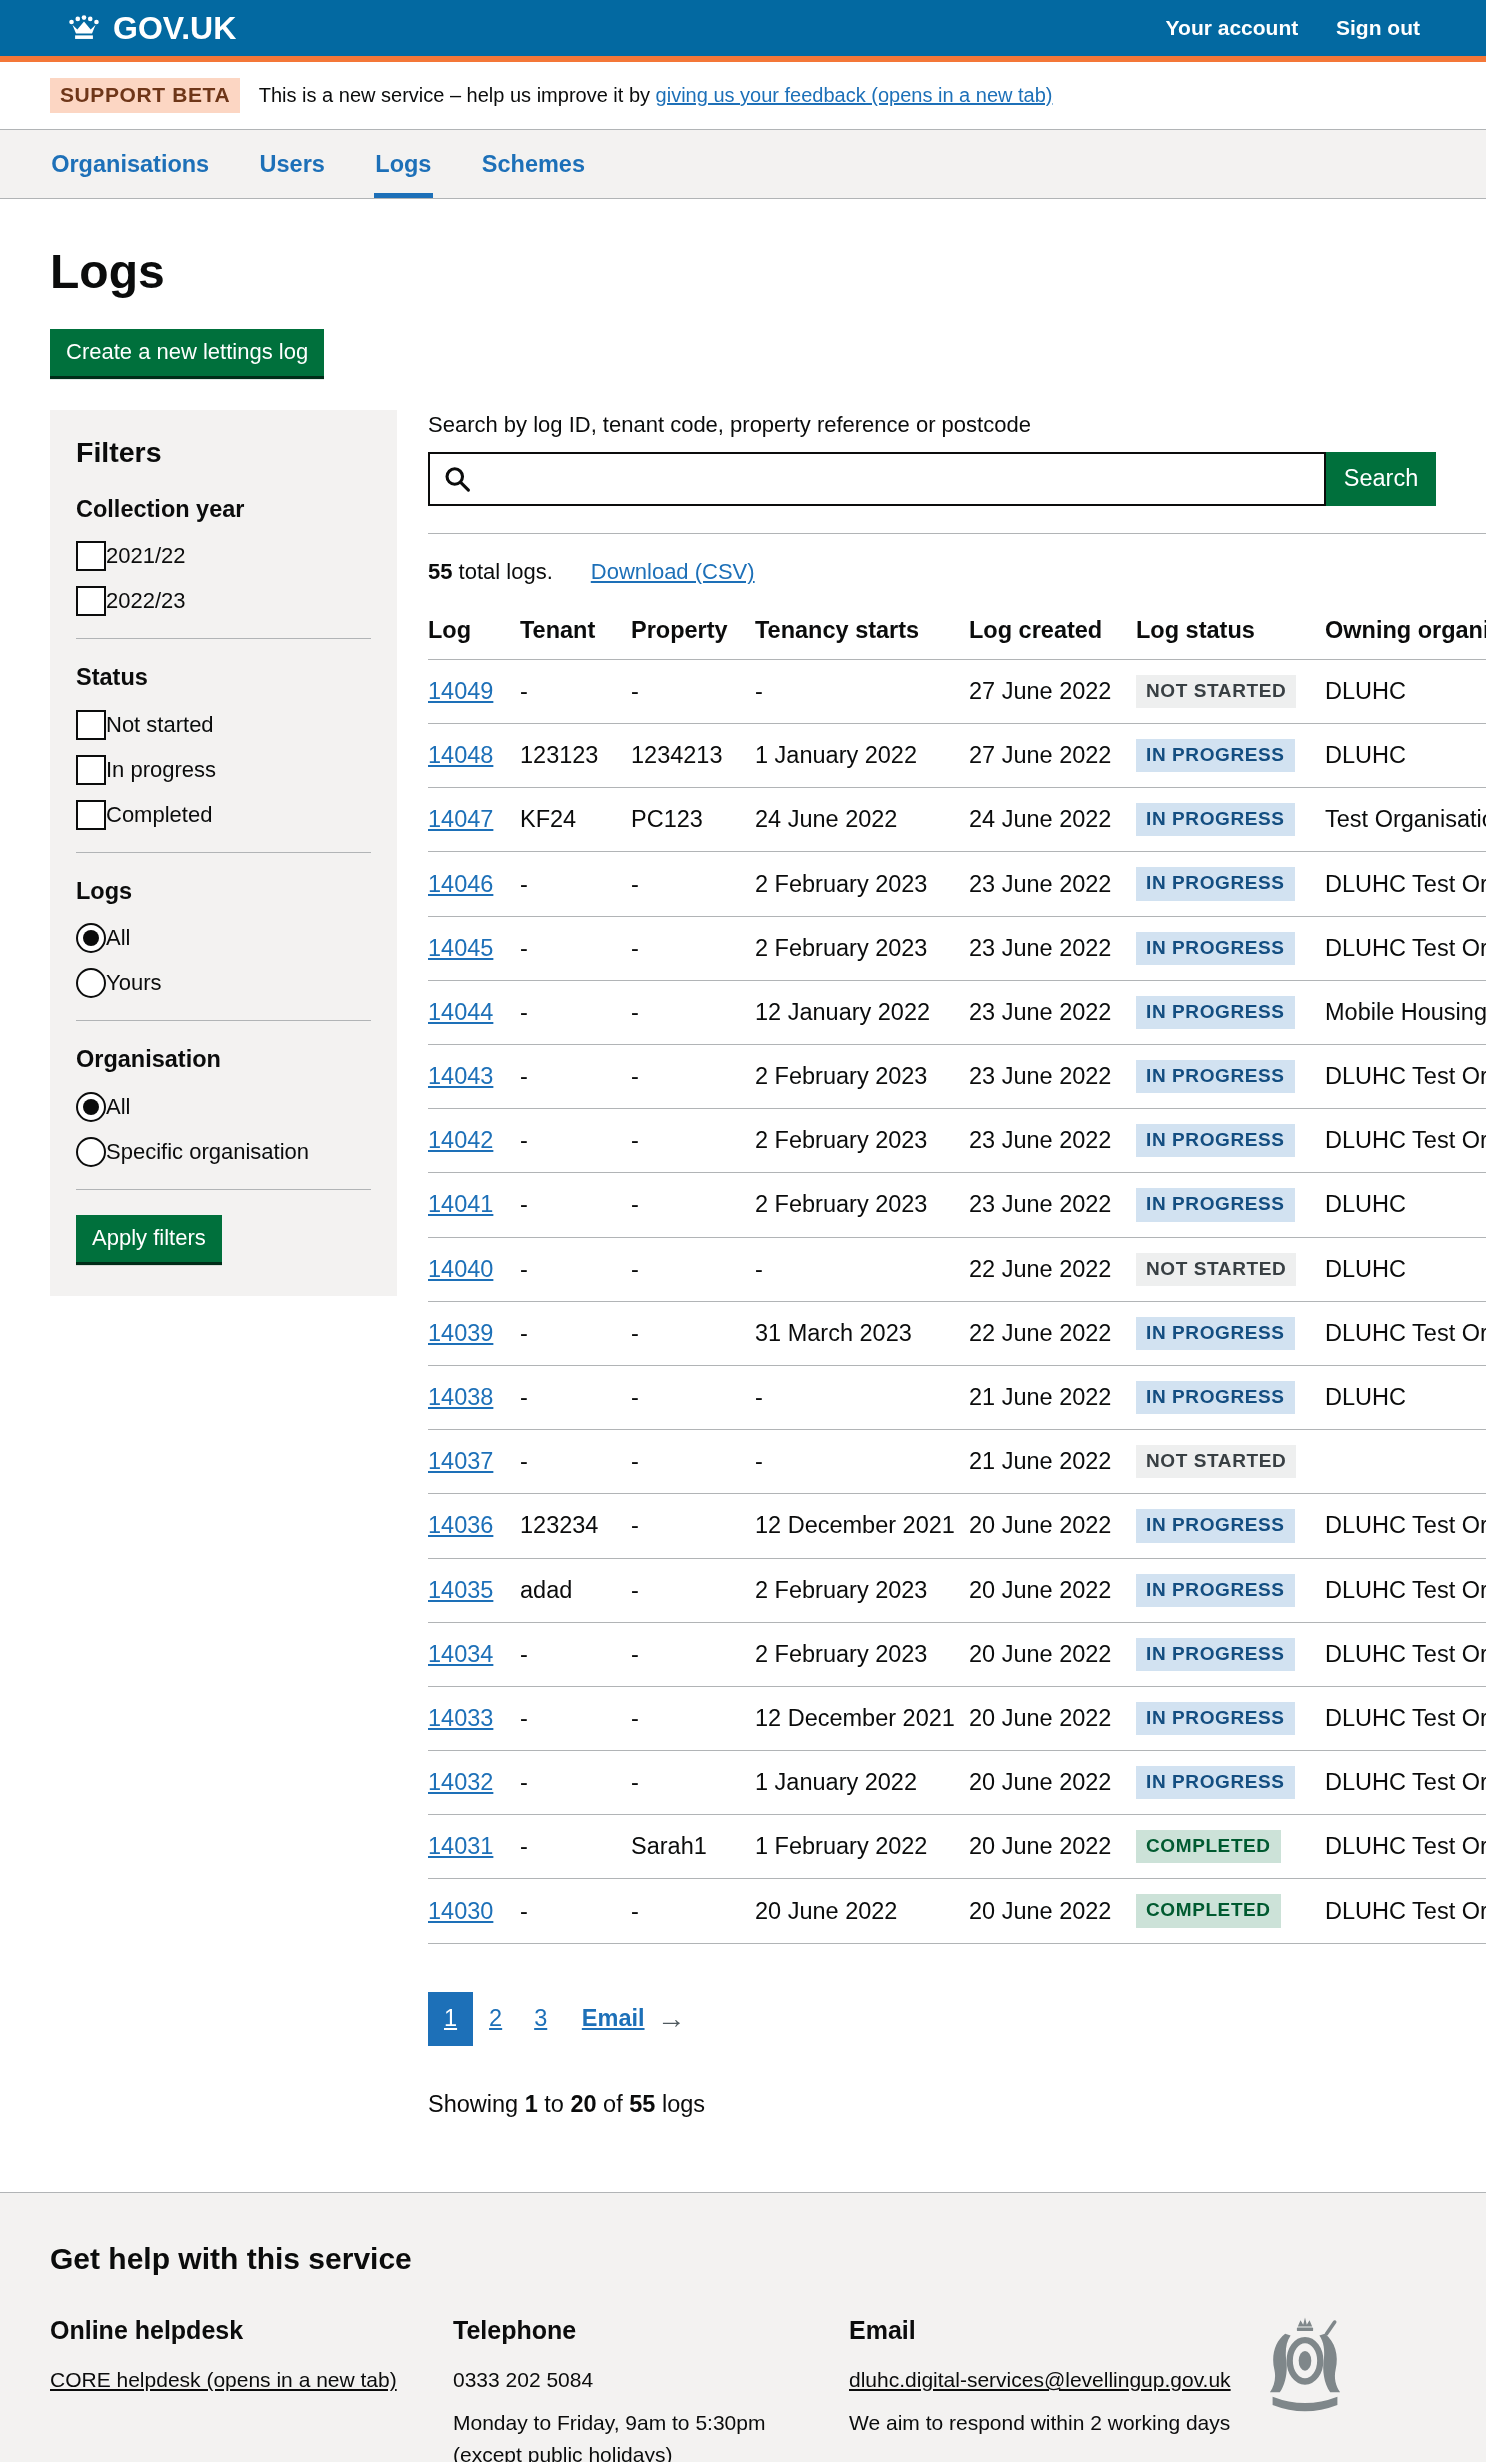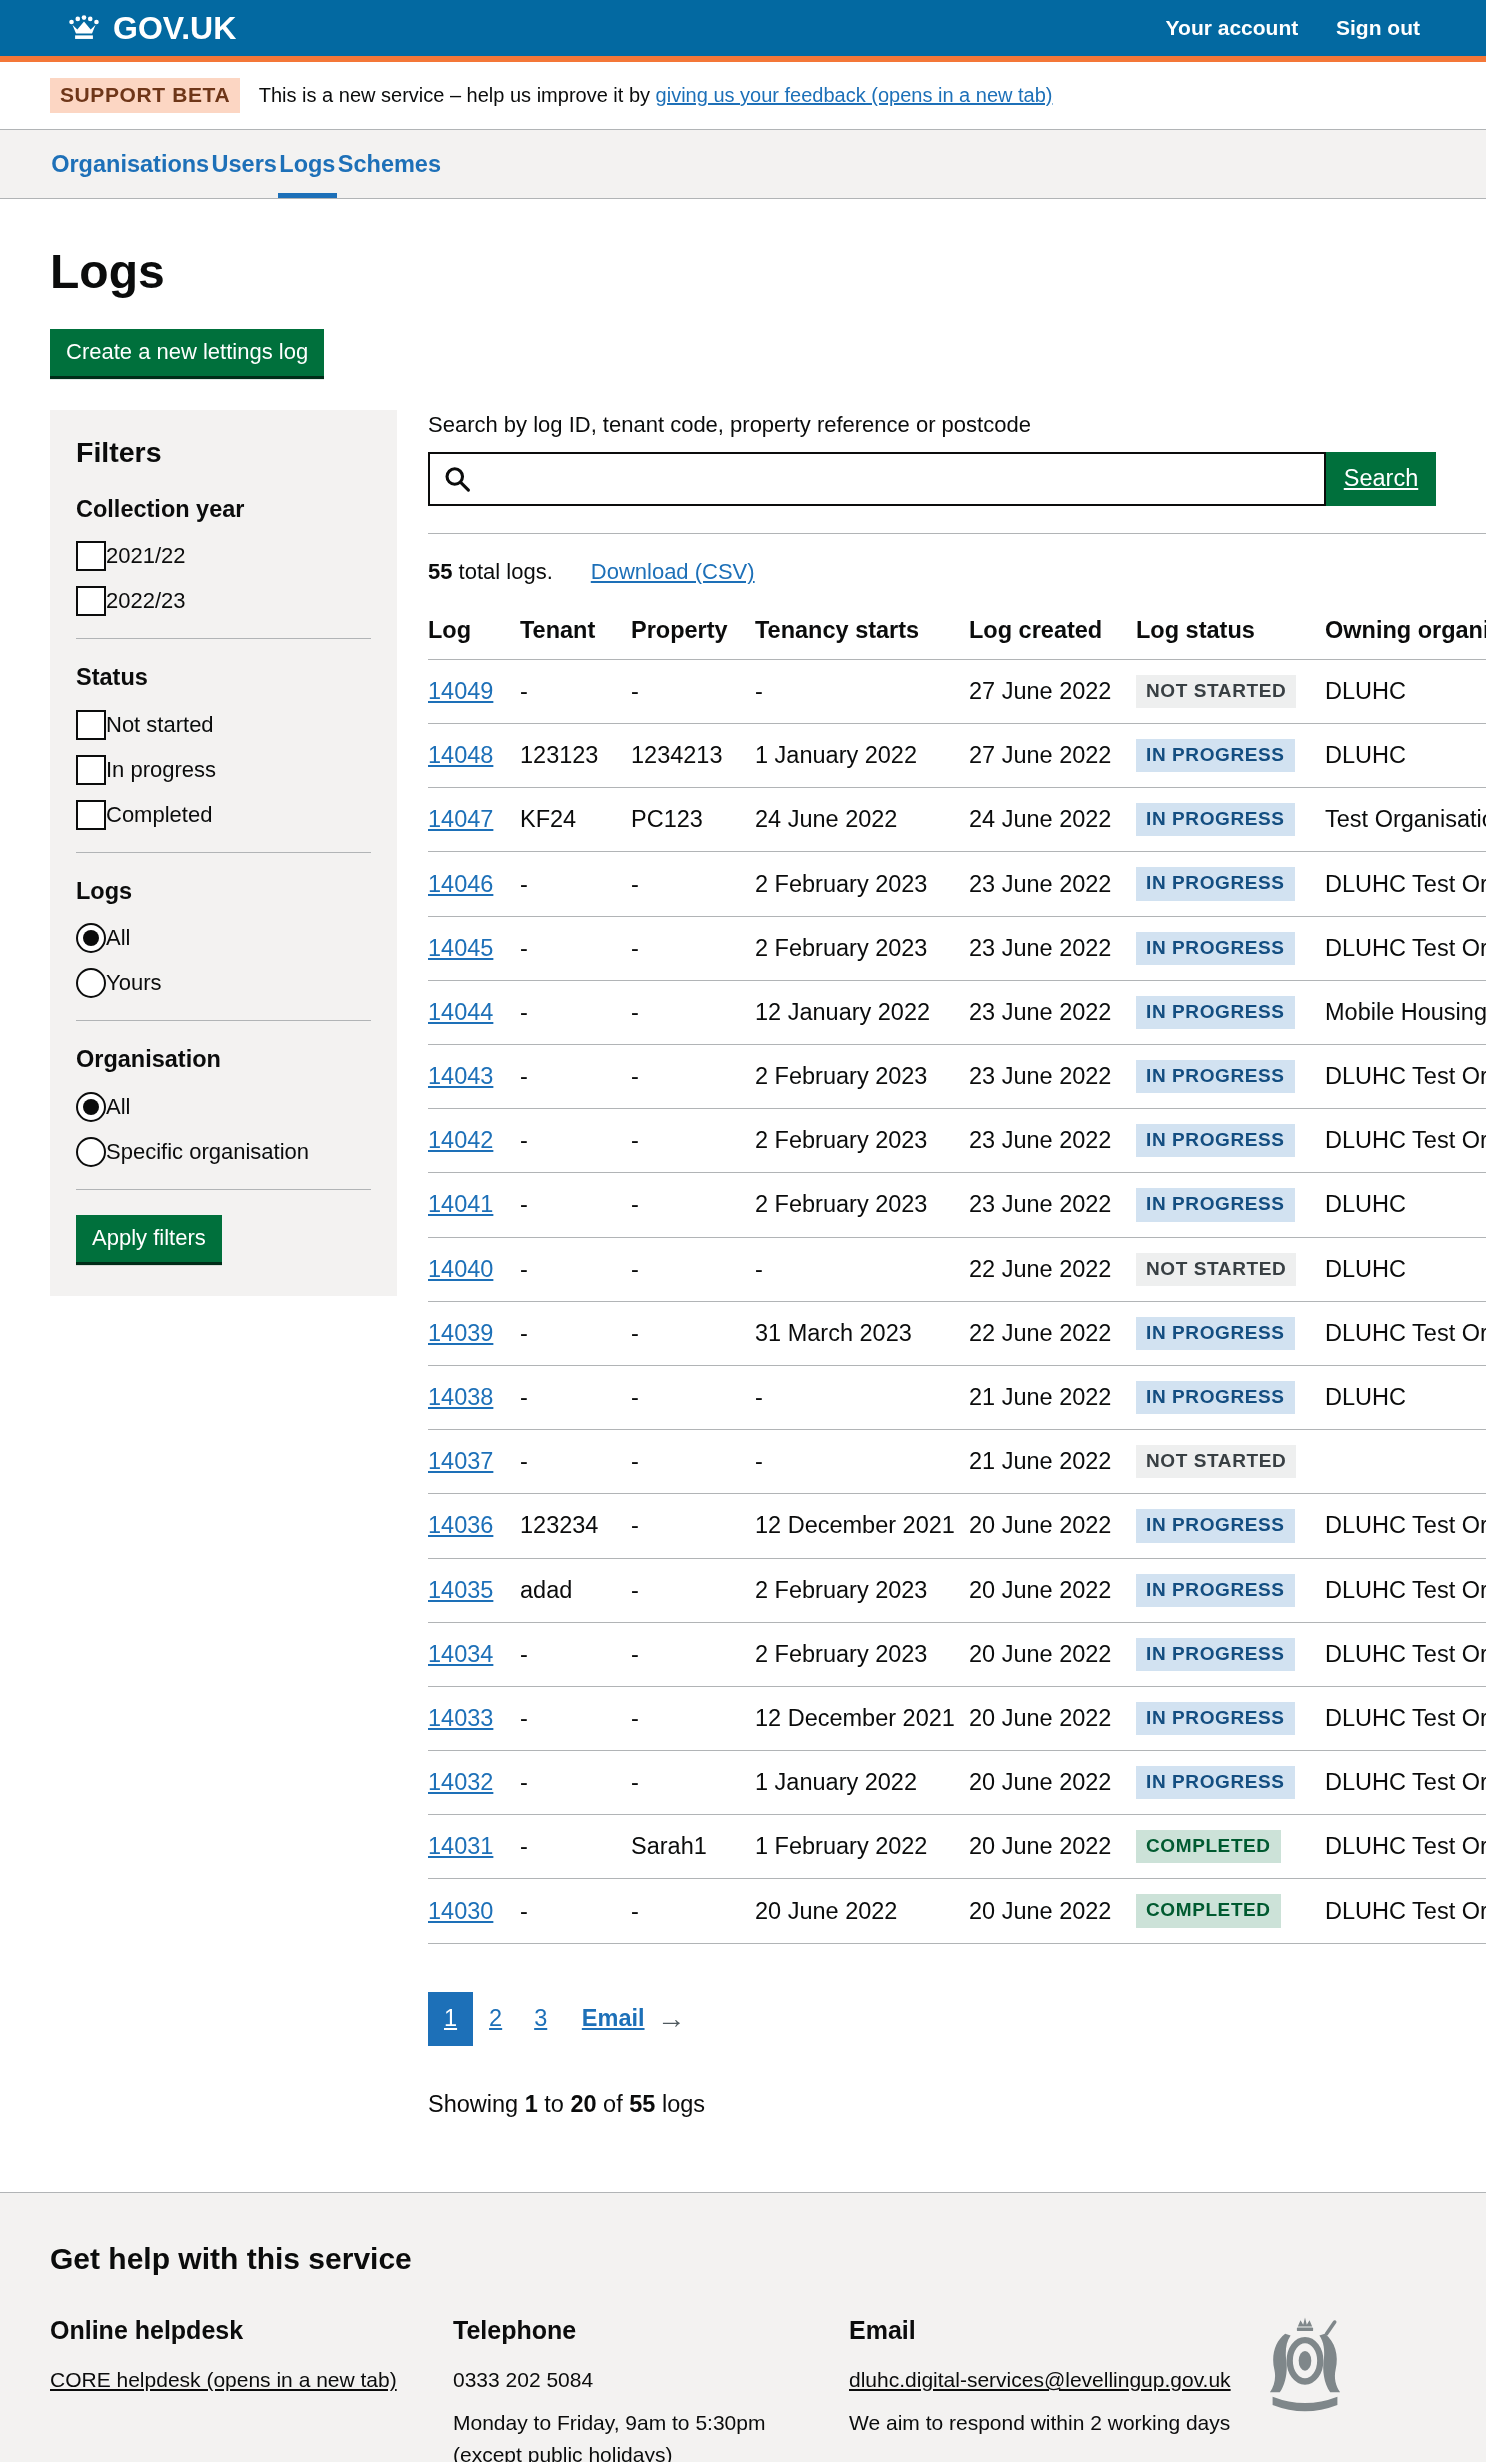--- a/index.html
+++ b/index.html
@@ -13,21 +13,21 @@
   .gov-logo { display:flex; align-items:center; gap:11px; color:#fff; font-weight:bold; font-size:32px; text-decoration:none; }
   .service-name { color:#fff; font-size:26px; text-decoration:none; font-weight:normal; }
   .gov-header-links a { color:#fff; font-weight:bold; font-size:21px; margin-left:35px; text-decoration:none; }
 
   
   .phase-banner { padding:16px 50px; border-bottom:0.6px solid #b1b4b6; display:flex; align-items:center; gap:18.6px; font-size:20px; }
   .phase-tag { background:#fcd6c3; color:#6e3619; font-weight:bold; font-size:21px; letter-spacing:0.6px; padding:5px 10px 6.2px; text-transform:uppercase; }
   .feedback-link { color:#1d70b8; }
 
   
-  .primary-nav { background:#f3f2f1; padding:0 50px; border-bottom:0.6px solid #b1b4b6; display:flex; }
+  .primary-nav { background:#f3f2f1; padding:0 50px; border-bottom:0.6px solid #b1b4b6; display:flex; gap:48px; }
   .nav-item { display:inline-block; padding:21px 1.2px 15px; font-size:23.5px; font-weight:bold; color:#1d70b8;
     text-decoration:none; border-bottom:5.6px solid transparent; margin-bottom:-0.6px; }
   .nav-item.active { border-bottom-color:#1d70b8; }
 
   
   .main { padding:0 50px; }
   .page-title { font-size:48px; font-weight:bold; margin:45px 0 30px; }
   .btn { display:inline-block; background:#00703c; color:#fff; border:none; font-size:22px;
     padding:10px 16px 11px; box-shadow:0 3.1px 0 #002d18; cursor:pointer; font-family:inherit; }
   .create-btn { margin-bottom:34px; }
@@ -47,21 +47,21 @@
 
   
   .content { flex:1 1 auto; min-width:0; }
   .search-label { font-size:22px; margin:2.5px 0 13.6px; }
   .search-row { display:flex; }
   .search-box { position:relative; flex:1 1 auto; }
   .search-input { width:100%; height:54px; border:2.5px solid #0b0c0c; box-sizing:border-box; font-size:23.5px;
     padding:0 12.4px 0 58px; font-family:inherit; border-radius:0; }
   .search-icon { position:absolute; left:15px; top:50%; transform:translateY(-50%); width:28.5px; height:28.5px; }
   .search-btn { flex:0 0 auto; width:110px; height:54px; background:#00703c; color:#fff; border:none;
-    font-size:23.5px; font-family:inherit; cursor:pointer;text-decoration:underline; }
+    font-size:23.5px; font-family:inherit; cursor:pointer; }
 
   .results-divider { border-top:1.2px solid #b1b4b6; margin:27px -50px 25px 0; }
   .results-line { font-size:22px; margin:0 0 8.7px; display:flex; align-items:baseline; gap:38px; }
   .download-link { color:#1d70b8; }
 
   .table-wrap { margin-right:-50px; overflow:hidden; }
   table.logs { border-collapse:collapse; width:1208px; table-layout:fixed; }
   .logs th { text-align:left; font-weight:bold; font-size:23.5px; padding:23.5px 12.4px 15px 0; border-bottom:1.2px solid #b1b4b6; white-space:nowrap; overflow:hidden; }
   .logs td { font-size:23.5px; padding:15px 12.4px 15px 0; border-bottom:1.2px solid #b1b4b6; vertical-align:middle; white-space:nowrap; overflow:hidden; }
   .log-link { color:#1d70b8; }

